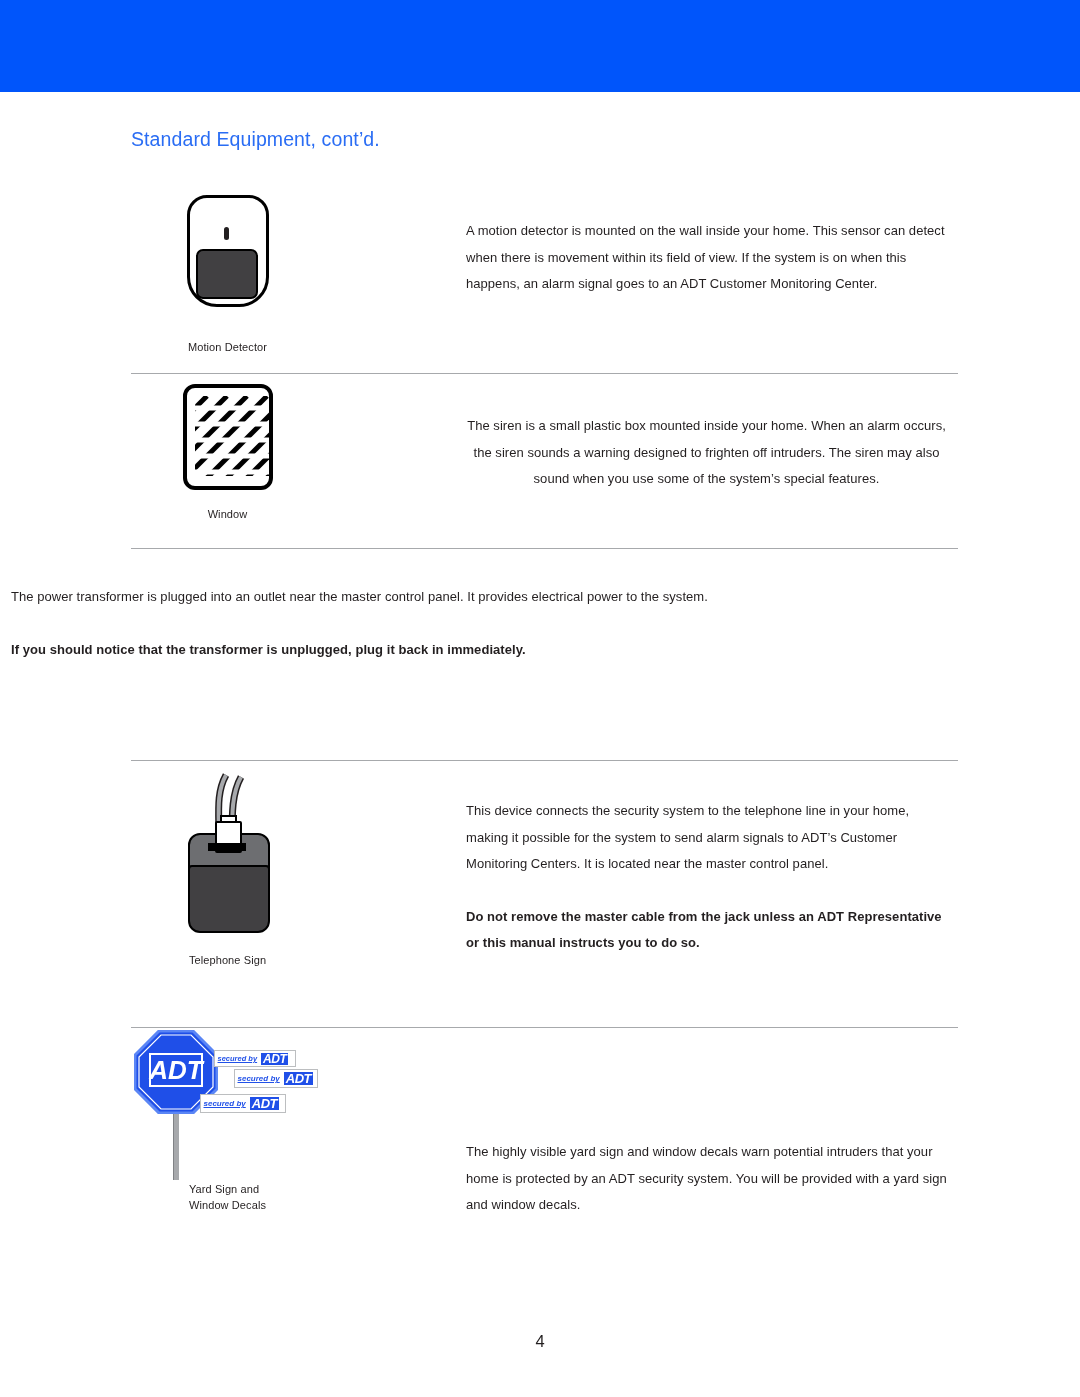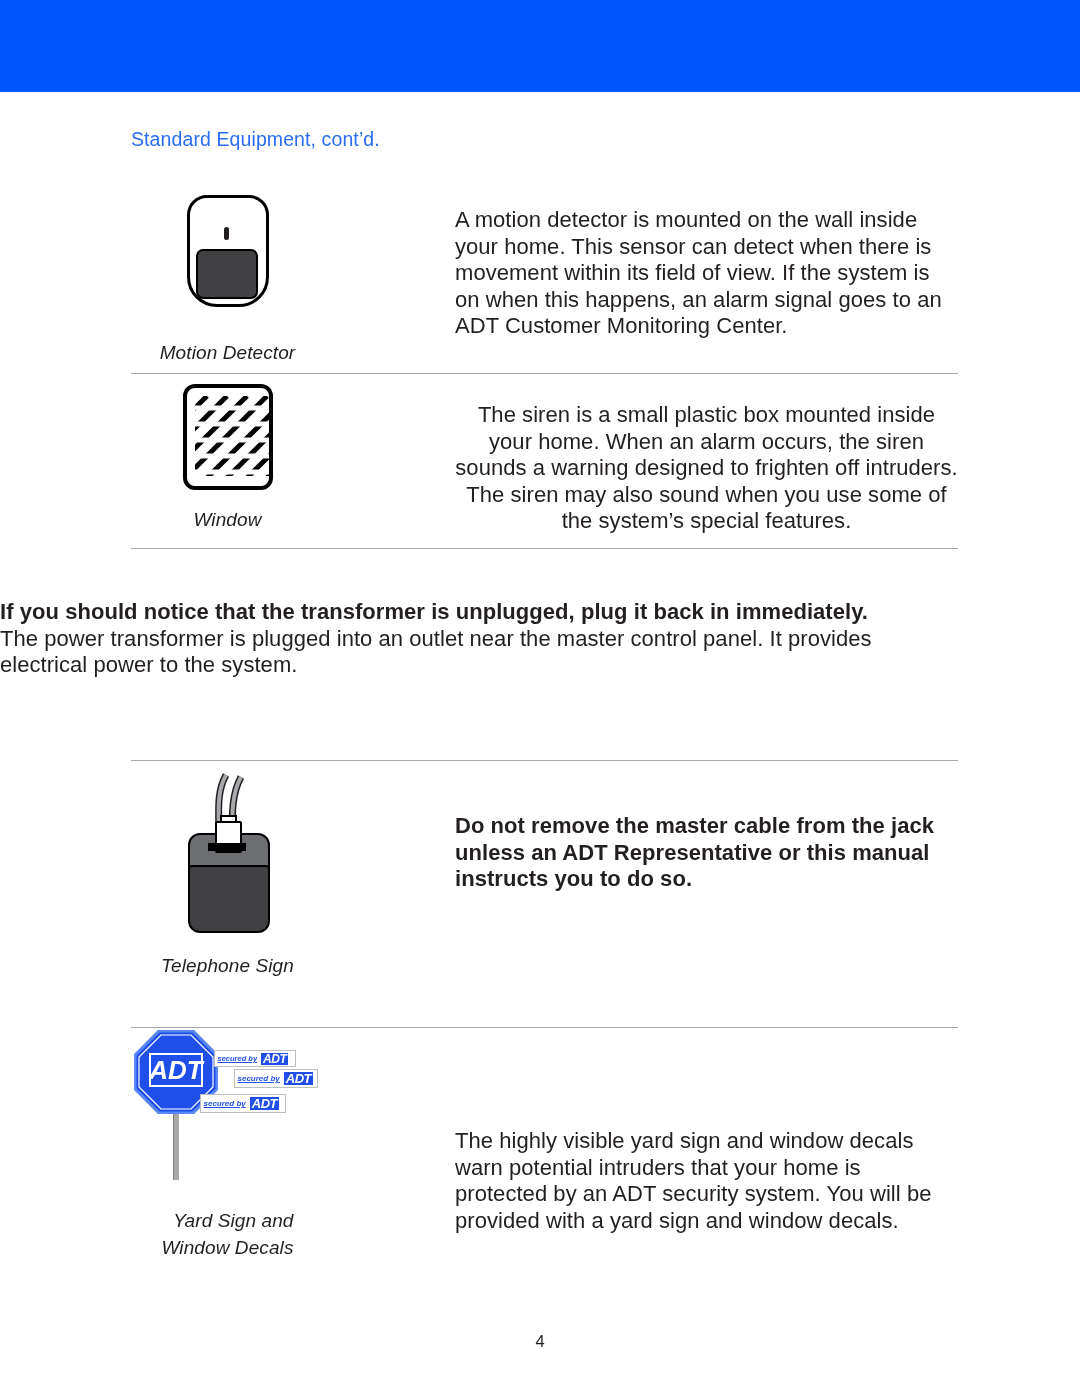--- a/index.html
+++ b/index.html
@@ -63,39 +63,38 @@
     position: relative;
   }
   .figure-wrap {
     position: relative;
     width: 100%;
     display: flex;
     flex-direction: column;
     align-items: center;
   }
   .caption {
-    font-size: 19px;
+    font-size: 11px;
     color: #231f20;
-    text-align: right;
+    text-align: left;
     line-height: 1.42;
     letter-spacing: 0.1px;
-    font-style: italic;
   }
 
   
   .text-col {
     flex: 1 1 auto;
     padding-right: 122px;
   }
   .para {
-    font-size: 22px;
+    font-size: 13px;
     line-height: 26.5px;
     letter-spacing: 0.05px;
     color: #231f20;
-    margin: 0;
+    margin: 11px;
   }
   .para.bold {
     font-weight: bold;
     margin-top: 26px;
   }
 
   
   .row-motion   { min-height: 196px; }
   .row-siren    { min-height: 175px; }
   .row-power    { min-height: 212px; }
@@ -302,21 +301,21 @@
   }
   .decal-1 { left: 86px;  top: 22px; width: 82px; height: 17px; }
   .decal-1 .sec   { font-size: 7.5px; }
   .decal-1 .adtbox{ font-size: 12px; }
   .decal-2 { left: 106px; top: 41px; width: 84px; height: 19px; }
   .decal-2 .sec   { font-size: 8px; }
   .decal-2 .adtbox{ font-size: 13px; }
   .decal-3 { left: 72px;  top: 66px; width: 86px; height: 19px; }
   .decal-3 .sec   { font-size: 8px; }
   .decal-3 .adtbox{ font-size: 13px; }
-  .yard-caption { margin-top: 28px; }
+  .yard-caption { margin-top: 2px; }
 
   
   .page-number {
     position: absolute;
     left: 0; right: 0;
     top: 1332px;
     text-align: center;
     font-size: 16.5px;
     color: #231f20;
   }
@@ -379,22 +378,22 @@
       </div>
     </div>
     <div class="text-col">
       <p class="para">The siren is a small plastic box mounted inside your home. When an alarm occurs, the siren sounds a warning designed to frighten off intruders. The siren may also sound when you use some of the system’s special features.</p>
     </div>
     <div class="divider" style="bottom:0"></div>
   </div>
 
   <div class="row row-power">
     <div class="text-col">
+      <p class="para">The power transformer is plugged into an outlet near the master control panel. It provides electrical power to the system.</p>
       <p class="para bold">If you should notice that the transformer is unplugged, plug it back in immediately.</p>
-      <p class="para">The power transformer is plugged into an outlet near the master control panel. It provides electrical power to the system.</p>
     </div>
     <div class="divider" style="bottom:0"></div>
   </div>
 
   <div class="row row-phone">
     <div class="figure-col">
       <div class="figure-wrap">
         <div class="icon-box phone-icon">
           <svg class="phone-cables" viewBox="0 0 70 66">
             <path d="M27 66 C 27 40, 24 20, 34 2" fill="none" stroke="#231f20" stroke-width="7"></path>
@@ -405,20 +404,21 @@
           <div class="phone-plug-clip"></div>
           <div class="phone-plug"></div>
           <div class="phone-plug-band"></div>
           <div class="phone-body-top"></div>
           <div class="phone-body-bot"></div>
         </div>
         <div class="caption phone-caption">Telephone Sign</div>
       </div>
     </div>
     <div class="text-col">
+      <p class="para">This device connects the security system to the telephone line in your home, making it possible for the system to send alarm signals to ADT’s Customer Monitoring Centers. It is located near the master control panel.</p>
       <p class="para bold">Do not remove the master cable from the jack unless an ADT Representative or this manual instructs you to do so.</p>
     </div>
     <div class="divider" style="bottom:0"></div>
   </div>
 
   <div class="row row-yard">
     <div class="figure-col">
       <div class="figure-wrap">
         <div class="icon-box yard-icon">
           <div class="yard-post"></div>

